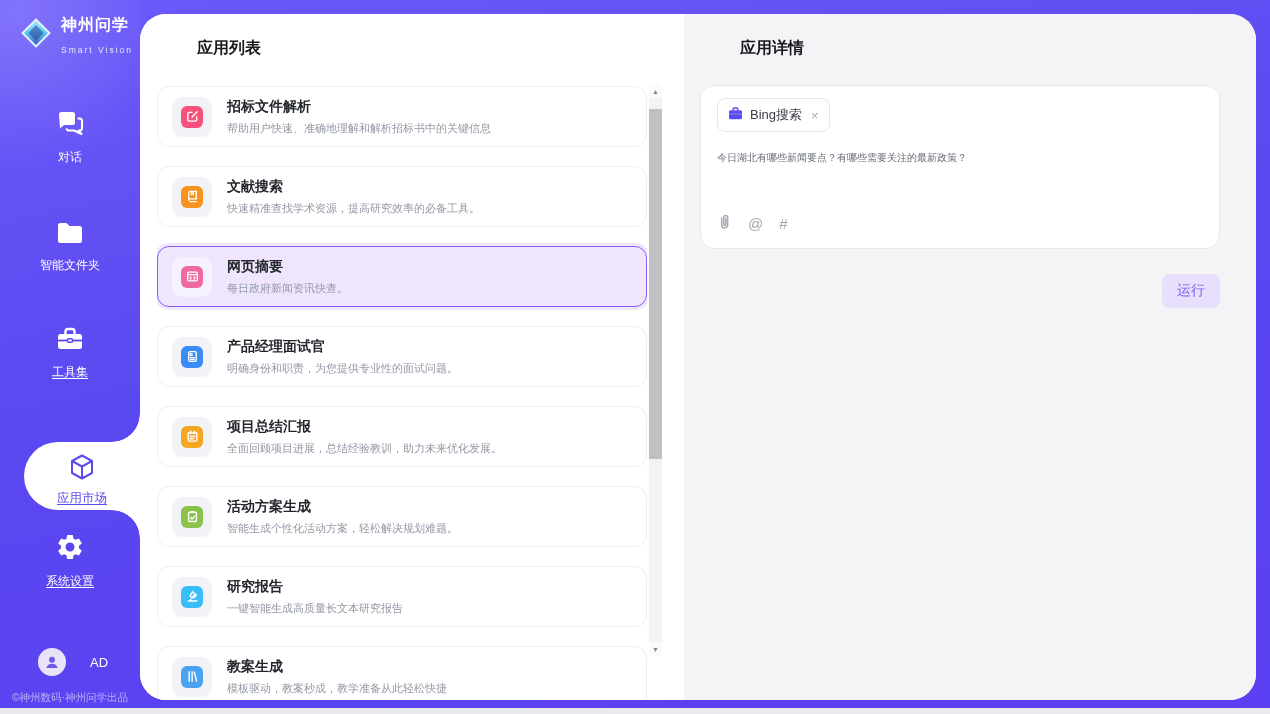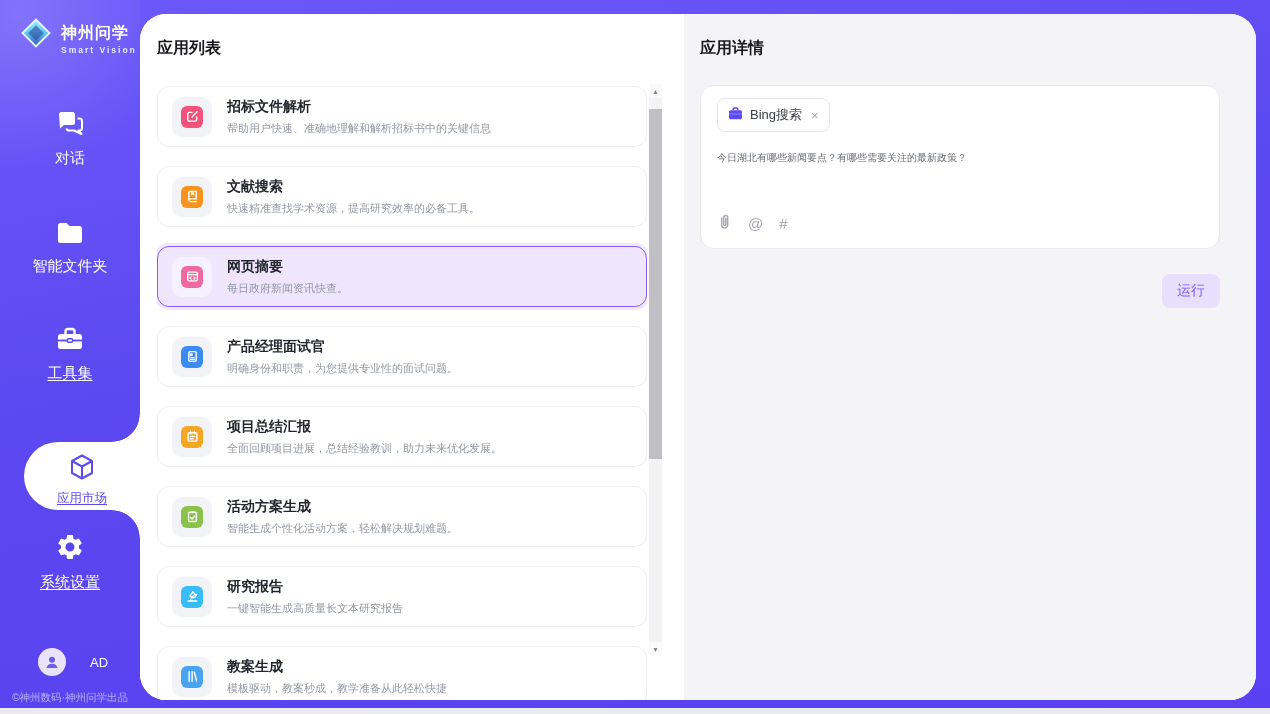--- a/index.html
+++ b/index.html
@@ -7,23 +7,23 @@
     font-family:"Liberation Sans","DejaVu Sans",sans-serif; }
   body { position:relative;
     background:linear-gradient(168deg,#6B59FA 0%,#5A48F0 45%,#5A40F2 100%); }
 
   
   .sidebar { position:absolute; left:0; top:0; width:140px; height:714px; z-index:1; }
   .sidebar::before { content:""; position:absolute; inset:0;
     background:radial-gradient(260px 260px at 12% 2%, rgba(255,255,255,.16), transparent 60%); }
   .logo { position:absolute; top:15px; left:18px; display:flex; align-items:flex-end; gap:7px; z-index:2; }
   .logo-text .cn { color:#fff; font-size:16px; font-weight:bold; letter-spacing:1px; }
-  .logo-text .en { color:#E4E9FF; font-size:8.5px; letter-spacing:2px; margin-top:1px;font-weight:bold; }
+  .logo-text .en { color:#E4E9FF; font-size:8.5px; letter-spacing:2px; margin-top:9px; }
   .nav-item { position:absolute; width:140px; text-align:center; color:#fff; cursor:pointer; z-index:2; }
-  .nav-item .lbl { display:block; font-size:15px; margin-top:7px; color:#FFFFFF; }
+  .nav-item .lbl { display:block; font-size:12px; margin-top:7px; color:#FFFFFF; }
   .nav-item .lbl.u { text-decoration:underline; text-underline-offset:2px; }
   .nav-chat   { top:110px; }
   .nav-folder { top:220px; }
   .nav-tool   { top:326px; }
   .nav-gear   { top:532px; }
 
   
   .bubble { position:absolute; left:24px; top:442px; width:116px; height:68px;
     background:#fff; border-radius:34px 0 0 34px; z-index:2; text-align:center;
     padding-top:10px; cursor:pointer; }
@@ -38,21 +38,21 @@
   .user-row { position:absolute; left:38px; bottom:38px; display:flex; align-items:center; gap:24px; z-index:2; cursor:pointer; }
   .avatar { width:28px; height:28px; border-radius:50%; background:#E9E3FA;
     display:flex; align-items:center; justify-content:center; }
   .user-row .initials { color:#fff; font-size:13px; }
   .copyright { position:absolute; bottom:9px; width:140px; text-align:center;
     color:rgba(255,255,255,.55); font-size:10.5px; z-index:2; }
 
   
   .content { position:absolute; left:140px; top:14px; width:1116px; height:686px;
     border-radius:26px; overflow:hidden; display:flex; background:#fff; z-index:1; }
-  .panel-title { font-size:16px; font-weight:bold; color:#17191D; }
+  .panel-title { font-size:16px; font-weight:bold; color:#17191D;margin-left:40px; }
 
   .panel-list { width:544px; background:#fff; position:relative; padding:24px 0 0 17px; }
   .list { margin-top:27px; width:490px; display:flex; flex-direction:column; gap:19px;
     height:616px; overflow:hidden; }
   .app-item { height:61px; flex:0 0 61px; border:1px solid #EEEEF1; border-radius:12px;
     background:#fff; display:flex; align-items:center; padding:0 14px; gap:15px; cursor:pointer; }
   .app-item.selected { background:#EFE6FD; border-color:#8A5CF6;
     box-shadow:0 0 0 3px rgba(138,92,246,.14); }
   .icon-wrap { width:40px; height:40px; border-radius:10px; background:#F2F3F6;
     display:flex; align-items:center; justify-content:center; flex:0 0 40px; }

